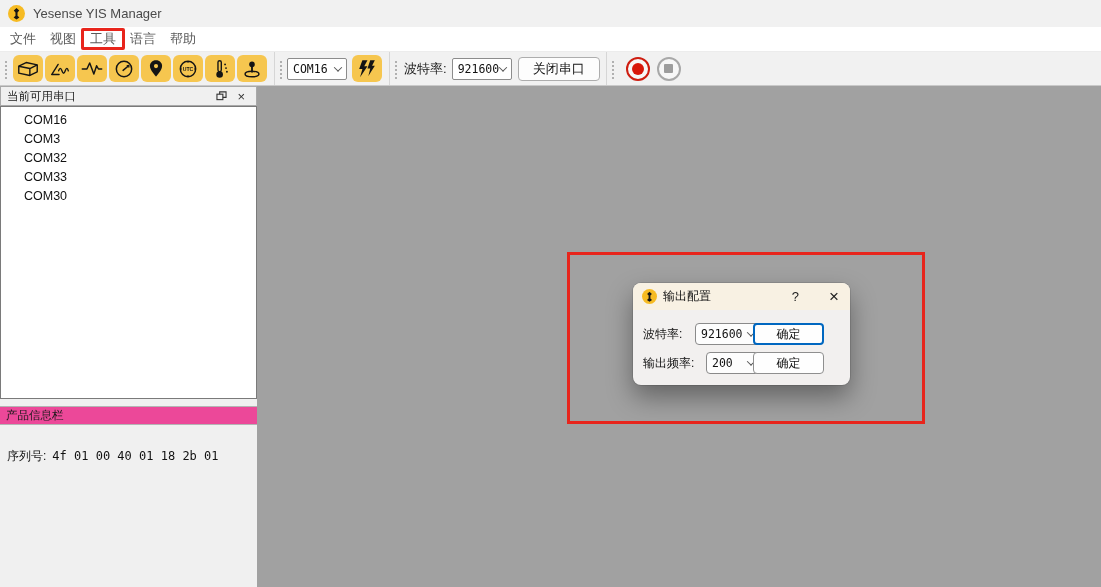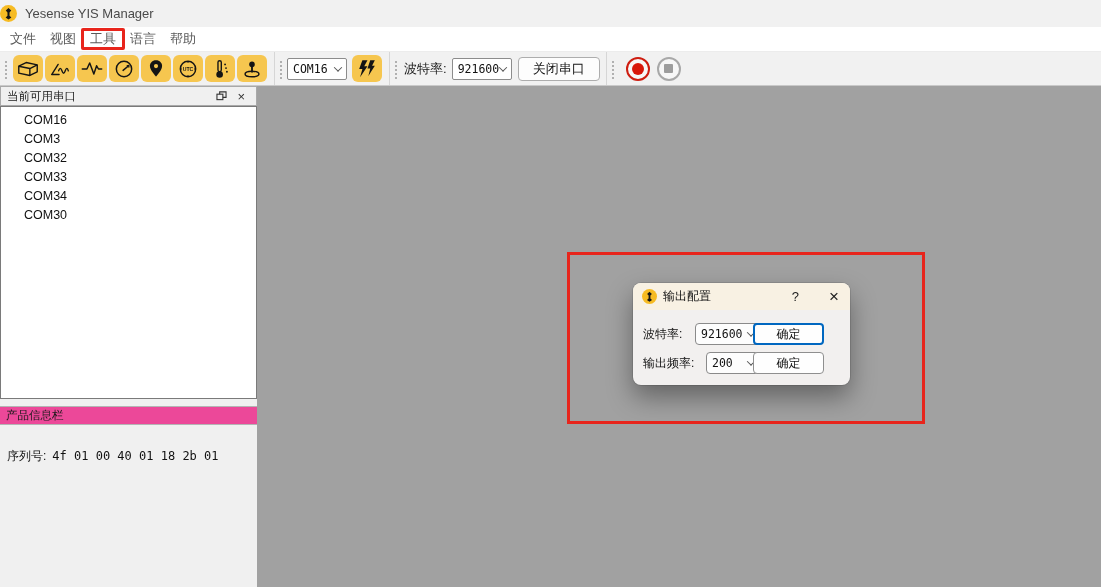--- a/index.html
+++ b/index.html
@@ -1,20 +1,20 @@
 <!DOCTYPE html>
 <html><head>
 <meta charset="utf-8">
 <style>
   * { box-sizing: border-box; margin: 0; padding: 0; }
   html,body { width: 1101px; height: 587px; overflow: hidden; }
   body { font-family: "Liberation Sans", sans-serif; background: #f0f0f0; position: relative; }
 
   
-  .titlebar { height: 27px; background: #f1f1f1; display: flex; align-items: center; padding-left: 0; gap: 8px; }
+  .titlebar { height: 27px; background: #f1f1f1; display: flex; align-items: center; padding-left: 8px; gap: 8px; }
   .app-logo { width: 17px; height: 17px; flex: 0 0 auto; }
   .title-text { font-size: 13px; color: #4a4a4a; }
 
   
   .menubar { height: 25px; background: #ffffff; display: flex; align-items: stretch; padding-left: 3px; border-bottom: 1px solid #ececec; }
   .menu-item { position: relative; display: flex; align-items: center; padding: 12px 7px; font-size: 13px; color: #5a5a5a; cursor: default; }
   .menu-annotation { position: absolute; left: -2px; right: -2px; top: 1px; bottom: 1px; border: 3px solid #e8251c; border-radius: 2px; pointer-events: none; }
 
   
   .toolbar { height: 34px; background: #f1f1f1; border-bottom: 1px solid #c9c9c9; display: flex; align-items: center; }
@@ -220,21 +220,20 @@
         </svg>
       </button>
       <button class="dock-btn">×</button>
     </div>
 
     <ul class="port-list">
       <li class="port-item">COM16</li>
       <li class="port-item">COM3</li>
       <li class="port-item">COM32</li>
       <li class="port-item">COM33</li>
-      <li class="port-item">COM34</li>
       <li class="port-item">COM30</li>
     </ul>
 
     <div class="info-header">
       <span>产品信息栏</span>
     </div>
     <div class="info-row row-serial">
       <span>序列号:</span><span class="mono">4f 01 00 40 01 18 2b 01</span>
     </div>
   </div>

